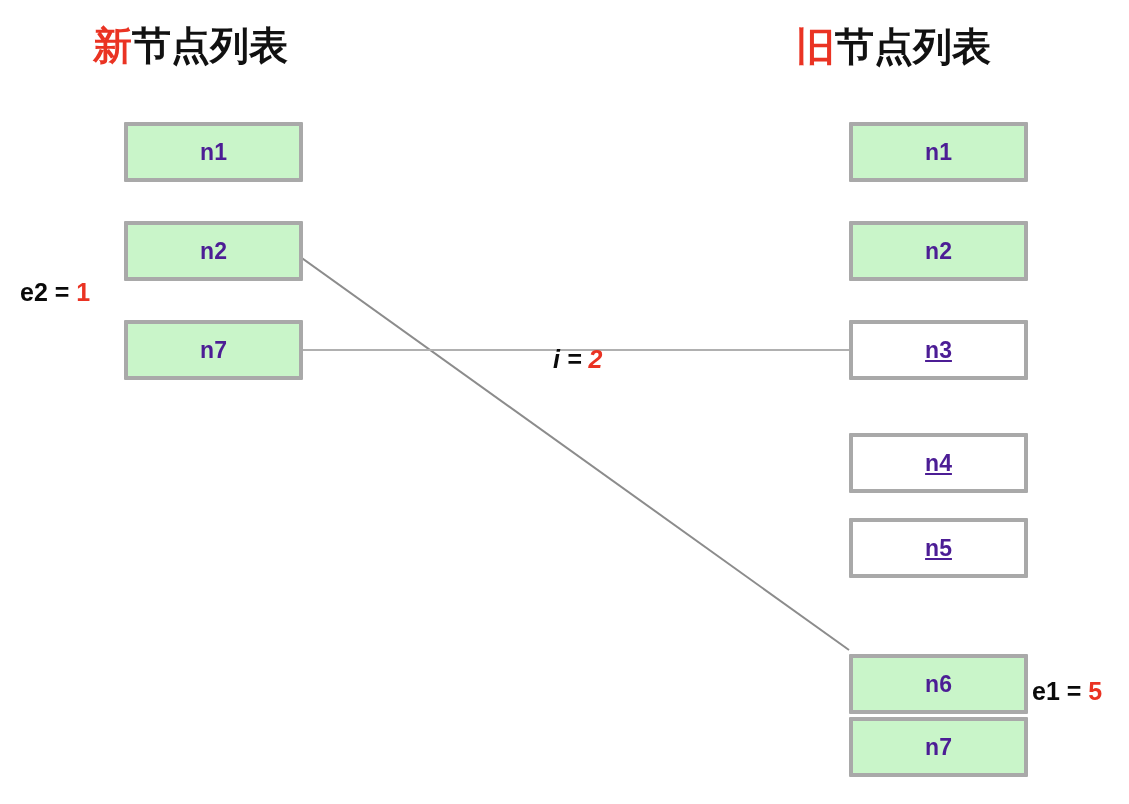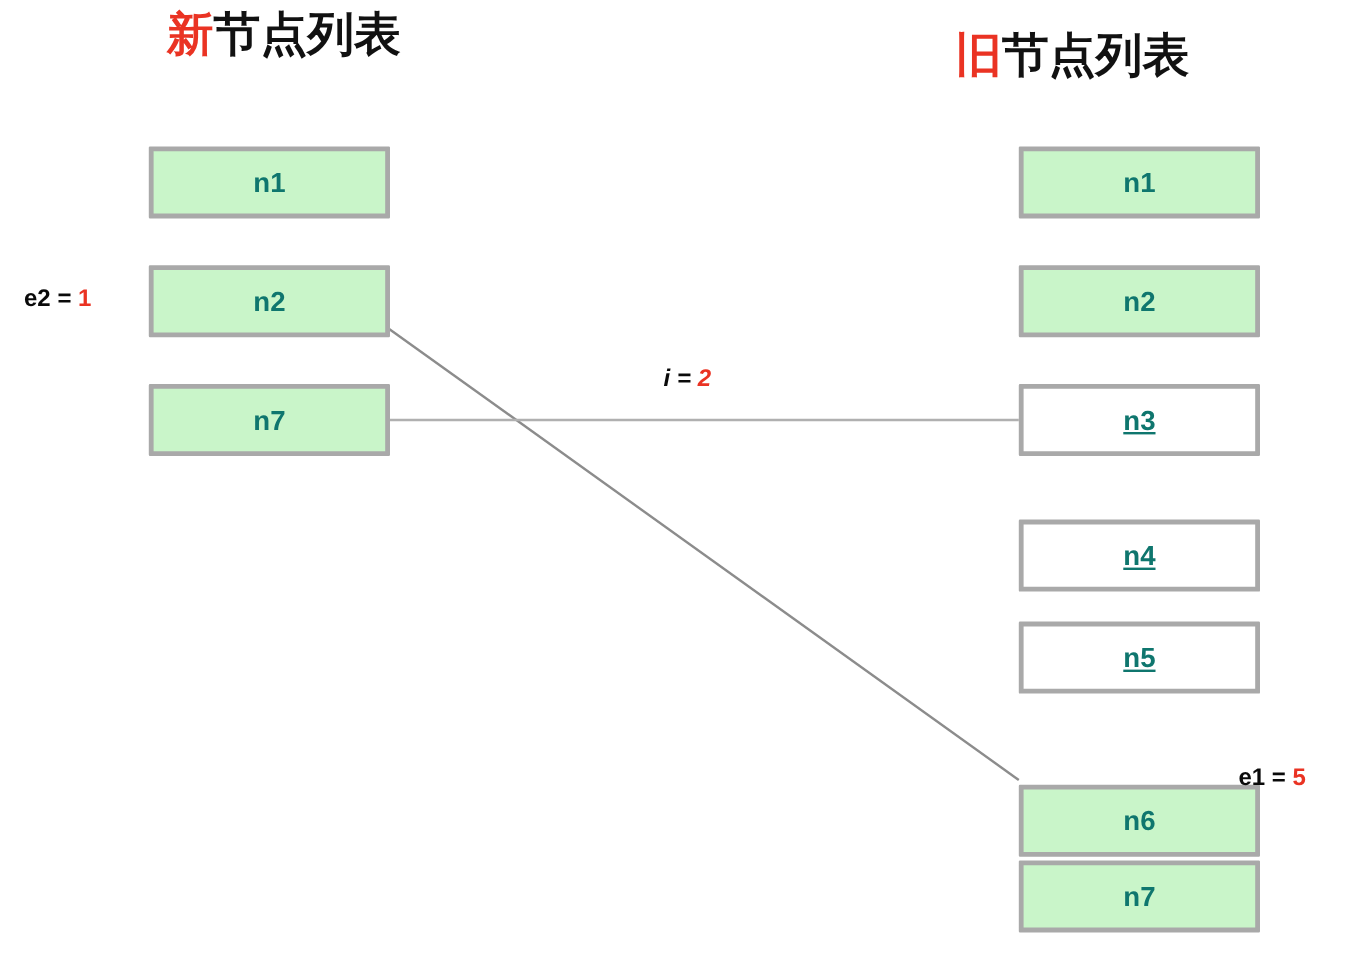--- a/index.html
+++ b/index.html
@@ -24,57 +24,58 @@
     font-size: 39px;
     font-weight: bold;
     letter-spacing: 0px;
     color: #111111;
     white-space: nowrap;
     line-height: 1;
   }
   .col-title .accent {
     color: #ea3323;
   }
-  #title-new  { left: 93px;  top: 10px; margin-left: 46px; }
+  #title-new  { left: 93px;  top: 26px; }
   #title-old  { left: 796px; top: 27px; }
 
   
   .node {
     position: absolute;
-    width: 201px;
+    width: 179px;
     height: 60px;
     box-sizing: border-box;
     border: 4px solid #a9a9a9;
     background: #ffffff;
     display: flex;
     align-items: center;
     justify-content: center;
     font-size: 23px;
     font-weight: bold;
-    color: #0f766e;
+    color: #4c1d95;
     border-radius: 1px;
   }
   .node.green {
     background: #c9f5c9;
   }
   .node.white {
     background: #ffffff;
     text-decoration: underline;
   }
   .col-new .node  { left: 124px; }
   .col-old .node  { left: 849px; }
 
   
   .annot {
     position: absolute;
-    font-size: 20px;
+    font-size: 25px;
     font-weight: bold;
     color: #0a0a0a;
     white-space: nowrap;
     line-height: 1;
+    margin-top: 41px;
   }
   .annot .val {
     color: #ea3323;
   }
   #annot-e2 { left: 20px;   top: 239px; }
   #annot-e1 { left: 1032px; top: 638px; }
   #annot-i  { left: 553px;  top: 306px; font-style: italic; }
 
   
   #connectors {

